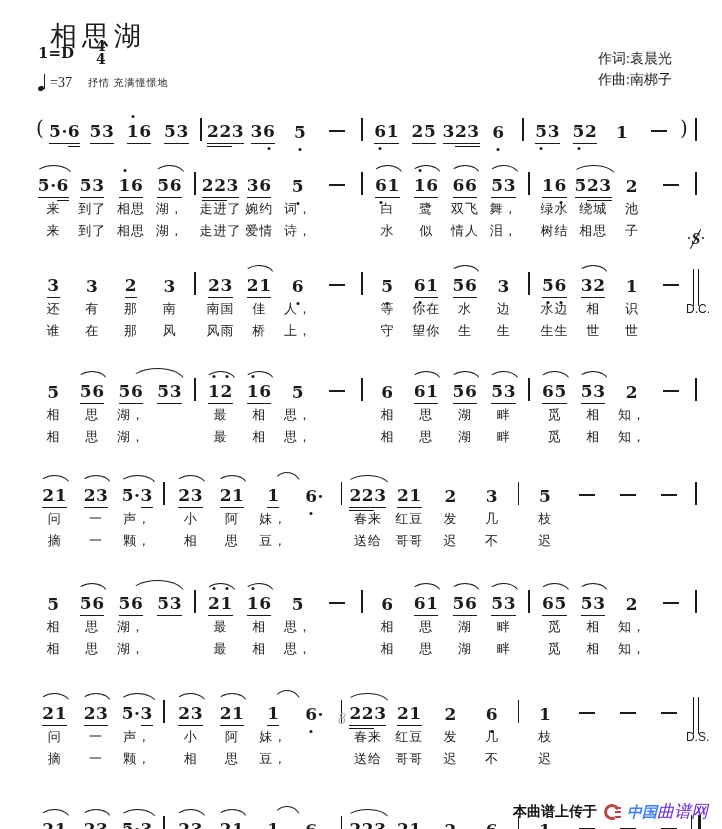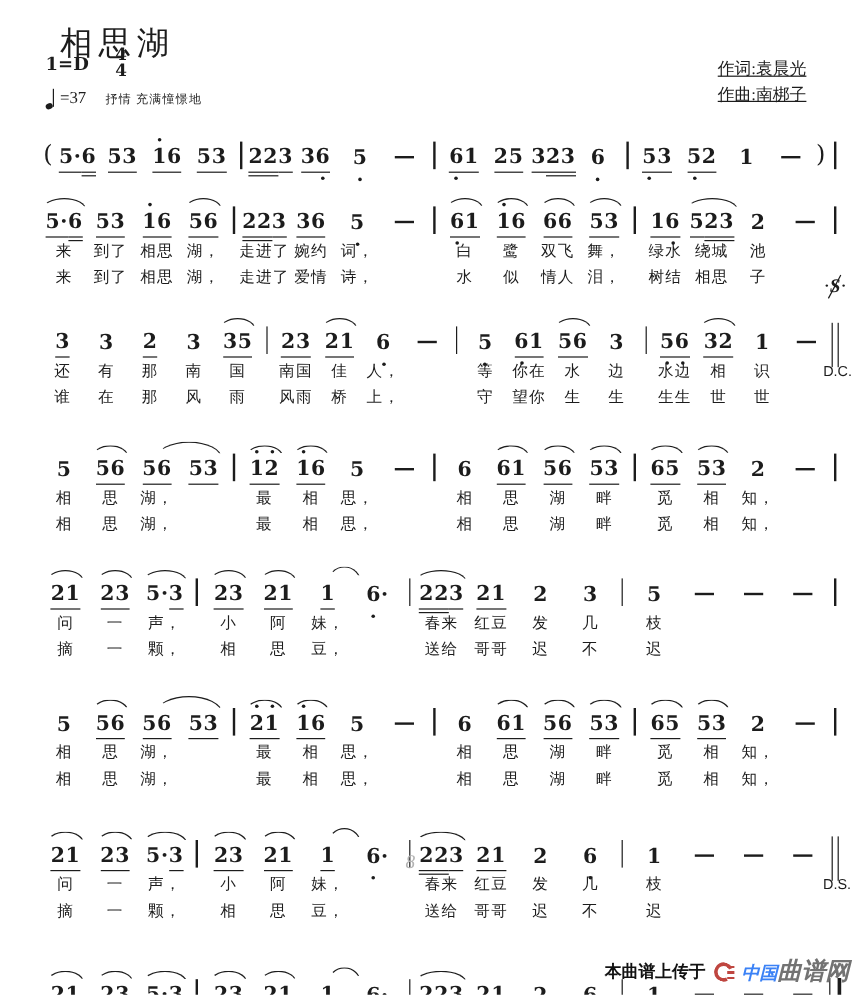--- a/index.html
+++ b/index.html
@@ -3,21 +3,21 @@
 <meta charset="utf-8">
 <style>
   html,body{margin:0;padding:0;background:#fff;}
   body{width:722px;height:829px;position:relative;overflow:hidden;
        font-family:"Liberation Serif","DejaVu Serif",serif;color:#1c1c1c;}
   .sheet{padding:0 20px 0 34px;position:relative;}
   
   .hdr{position:relative;height:98px;}
   .hdr h1{position:absolute;left:0;right:0;top:2px;margin:16px;text-align:left;
           font-size:27px;font-weight:normal;letter-spacing:5px;}
-  .credits{position:absolute;right:30px;top:48px;font-size:14px;line-height:21px;text-align:left;text-decoration:underline;}
+  .credits{position:absolute;right:30px;top:48px;font-size:14px;line-height:21px;text-align:left;}
   .meta{position:absolute;left:4px;top:40px;font-size:15px;}
   .keyrow{display:flex;align-items:center;gap:22px;font-weight:bold;
           font-family:"DejaVu Serif",serif;}
   .ts{display:inline-flex;flex-direction:column;align-items:center;line-height:13px;
       font-size:14px;font-weight:bold;}
   .temporow{display:flex;align-items:center;margin-top:8px;font-size:14px;}
   .qnote{position:relative;width:9px;height:17px;display:inline-block;margin-right:3px;}
   .qn-head{position:absolute;left:0;bottom:0;width:6px;height:5px;background:#1c1c1c;
            border-radius:50%;transform:rotate(-20deg);}
   .qn-stem{position:absolute;right:2px;bottom:2px;width:1.4px;height:15px;background:#1c1c1c;}
@@ -79,21 +79,21 @@
         font-style:italic;}
   .footer{position:absolute;right:14px;bottom:6px;display:flex;align-items:center;gap:7px;}
   .footer .pre{font-size:14px;font-weight:bold;color:#111;
                font-family:"Liberation Sans",sans-serif;}
   .logo-icon{position:relative;width:16px;height:16px;display:inline-block;}
   .logo-icon::before{content:"";position:absolute;inset:0;border-radius:50%;
         border:3.2px solid #bf4640;border-right-color:transparent;transform:rotate(20deg);}
   .logo-bars{position:absolute;right:-1px;top:3px;width:6px;height:11px;
         background:repeating-linear-gradient(#bf4640 0 2px,transparent 2px 4.5px);}
   .site-dark{font-size:15px;font-weight:bold;color:#3b82f6;font-style:italic;}
-  .site-red{font-size:20px;font-weight:bold;color:#737373;font-style:italic;}
+  .site-red{font-size:17px;font-weight:normal;color:#6d28d9;font-style:italic;}
 </style>
 </head>
 <body>
 
 <div class="sheet">
   <div class="hdr">
     <h1>相思湖</h1>
     <div class="meta">
       <div class="keyrow">
         <span>1=D</span>
@@ -382,27 +382,20 @@
           <div class="lyr">那</div>
           <div class="lyr">那</div>
         </div>
         <div class="col">
           <div class="note-wrap">
             <span class="ng"><span class="note"><span class="grp u0"><span class="ch">3</span></span></span></span>
           </div>
           <div class="lyr">南</div>
           <div class="lyr">风</div>
         </div>
-        <div class="col">
-          <div class="note-wrap">
-            <span class="ng"><i class="arc"></i><span class="note"><span class="grp u1"><span class="ch">3</span><span class="ch">5</span></span></span></span>
-          </div>
-          <div class="lyr">国</div>
-          <div class="lyr">雨</div>
-        </div>
         <div class="col bar-col">
           <div class="note-wrap">
             <span class="bl single"></span>
           </div>
         </div>
         <div class="col">
           <div class="note-wrap">
             <span class="ng"><span class="note"><span class="grp u1"><span class="ch">2</span><span class="ch">3</span></span></span></span>
           </div>
           <div class="lyr">南国</div>

